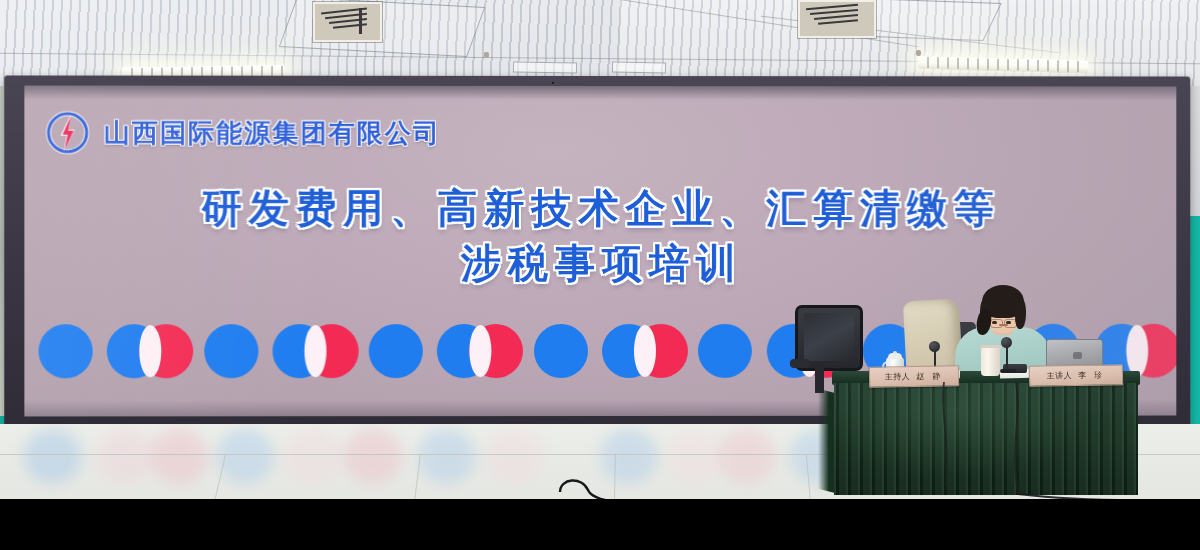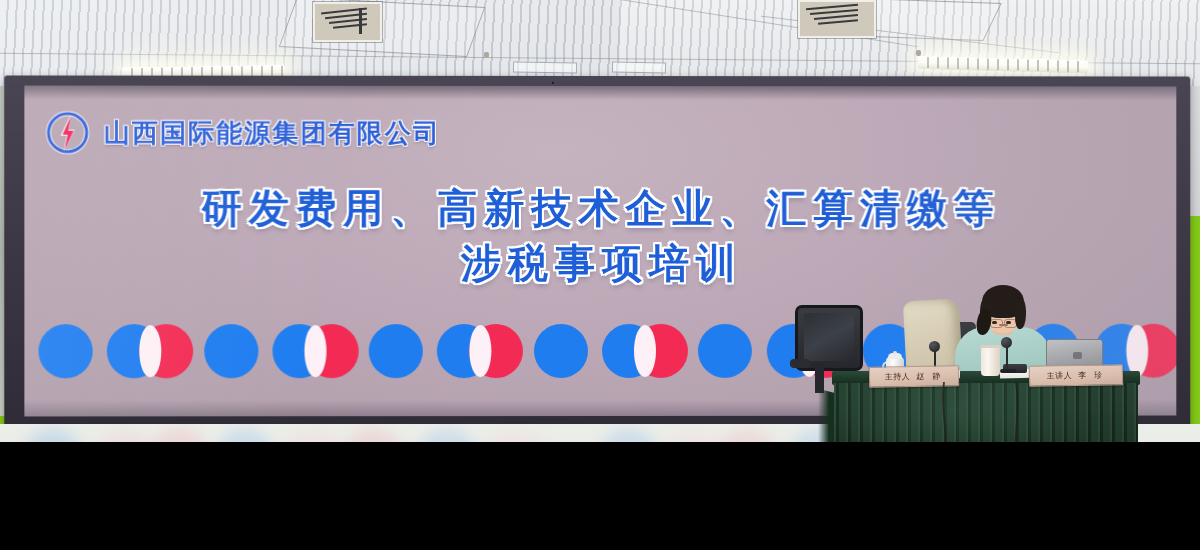--- a/index.html
+++ b/index.html
@@ -1,20 +1,20 @@
 <!DOCTYPE html>
 <html><head>
 <meta charset="utf-8">
 <style>
   html,body{margin:0;padding:0;background:#000;}
   body{font-family:"Liberation Sans","DejaVu Sans",sans-serif;}
 
   #scene{
-    position:relative;width:1200px;height:442px;overflow:hidden;
-    background:#84cc16;
+    position:relative;width:1200px;height:499px;overflow:hidden;
+    background:#14b8a6;
   }
 
   
   .ceiling{
     position:absolute;left:0;top:0;width:1200px;height:92px;
     background:linear-gradient(180deg,#e4e6e9 0%,#dcdee2 45%,#cfd2d7 100%);
     overflow:hidden;
   }
   .ceil-slats{
     position:absolute;inset:0;

